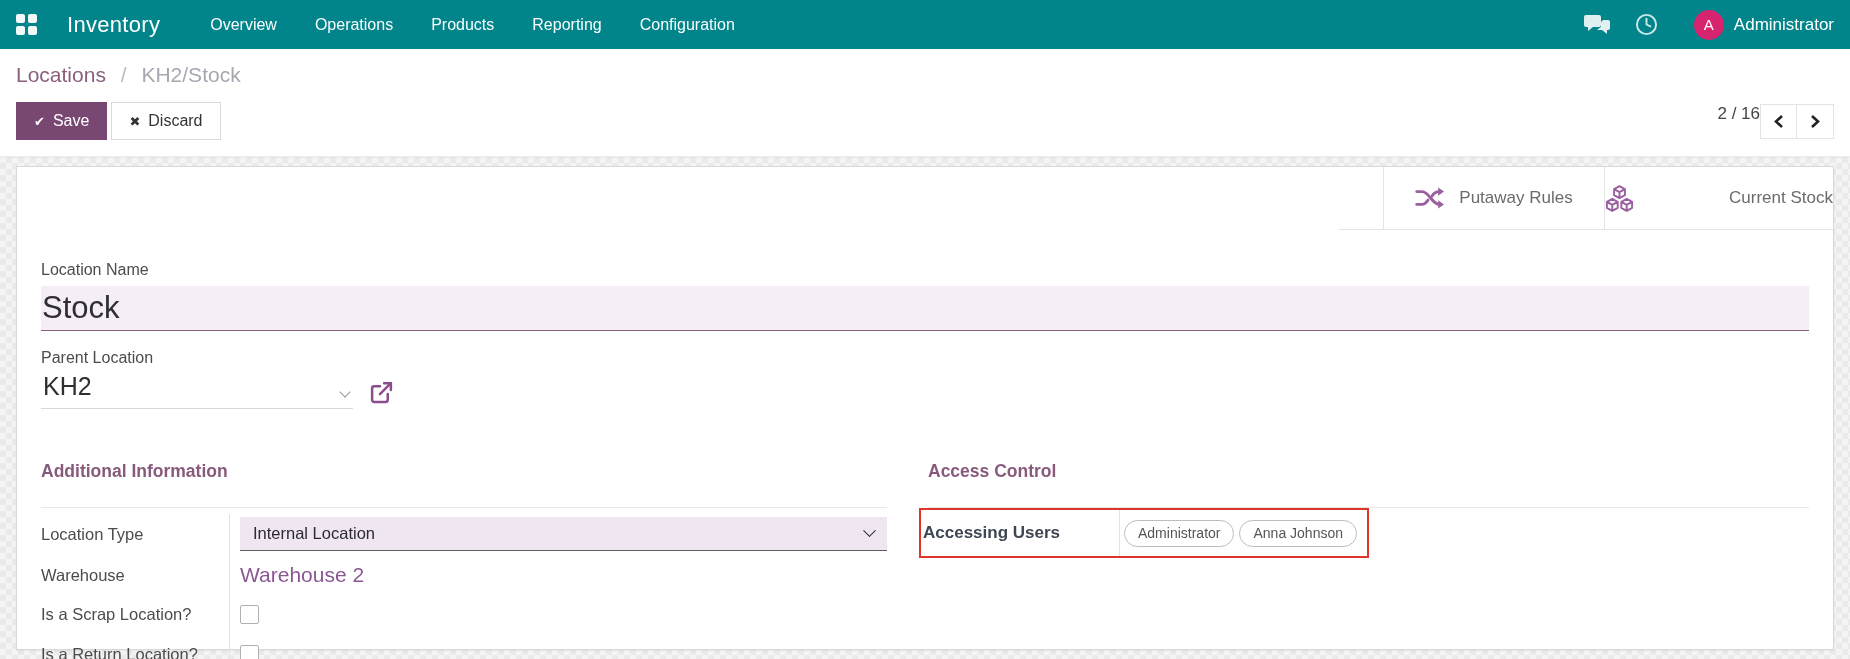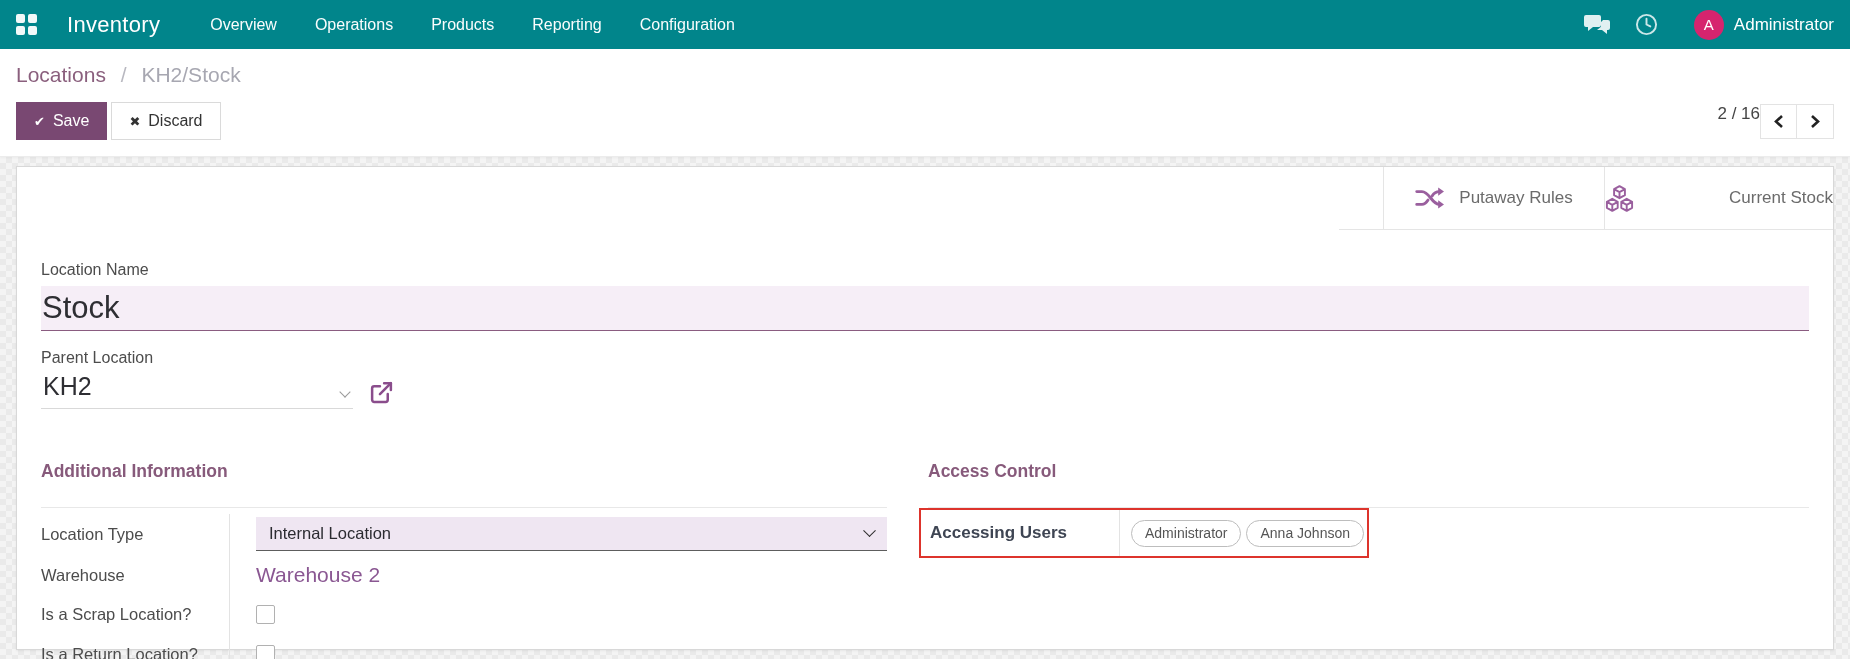--- a/index.html
+++ b/index.html
@@ -80,31 +80,31 @@
   .sec-title { font-size:17.5px; font-weight:700; color:var(--primary,#875a7b);
                padding-bottom:25px; border-bottom:1px solid #e8e8e8; }
 
   .rows { position:relative; margin-top:4px; }
   .rows::before { content:""; position:absolute; left:188px; top:2px; bottom:0; width:1px; background:#e3e3e3; }
   .frow { display:flex; align-items:center; }
   .frow.r-select { min-height:44px; }
   .frow.r-link { min-height:38px; }
   .frow.r-check { min-height:40px; }
   .frow .flabel { width:188px; flex:none; font-size:16.5px; color:#4c4c4c; }
-  .frow .fval { flex:1; padding-left:27px; display:flex; }
+  .frow .fval { flex:1; padding-left:11px; display:flex; }
   .o-select { width:100%; height:34px; background:var(--select_bg,#efe6f2); border-bottom:1px solid #5d5d5d;
               display:flex; align-items:center; justify-content:space-between; padding:0 13px;
               font-size:16.5px; color:#2b2b31; cursor:pointer; }
   .sel-chevron { width:9px; height:9px; border-right:1.6px solid #2e2e2e; border-bottom:1.6px solid #2e2e2e;
                  transform:rotate(45deg) translate(-2px,-2px); }
   .o-link { font-size:21px; color:var(--link,#8a5792); cursor:pointer; }
   .o-checkbox { width:19px; height:19px; border:1px solid #b1b1b1; border-radius:2px; background:#fff; cursor:pointer; }
 
   .hl-row { margin-left:-9px; width:450px; height:50px; border:2px solid var(--highlight_red,#dd342c);
-            display:flex; align-items:center; padding-left:9px; position:relative; background:#fff; }
+            display:flex; align-items:center; padding-left:2px; position:relative; background:#fff; }
   .hl-row::after { content:""; position:absolute; left:198px; top:0; bottom:0; width:1px; background:#e3e3e3; }
   .hl-label { width:189px; flex:none; font-size:17px; font-weight:700; color:#3e4553; }
   .tags { display:flex; gap:5px; padding-left:12px; }
   .tag { height:27px; display:flex; align-items:center; padding:0 13px; border:1px solid #bdbdbd;
          border-radius:14px; font-size:14px; color:#555; background:#fff; cursor:pointer; }
 </style>
 </head>
 <body>
 
 <nav class="topbar">

